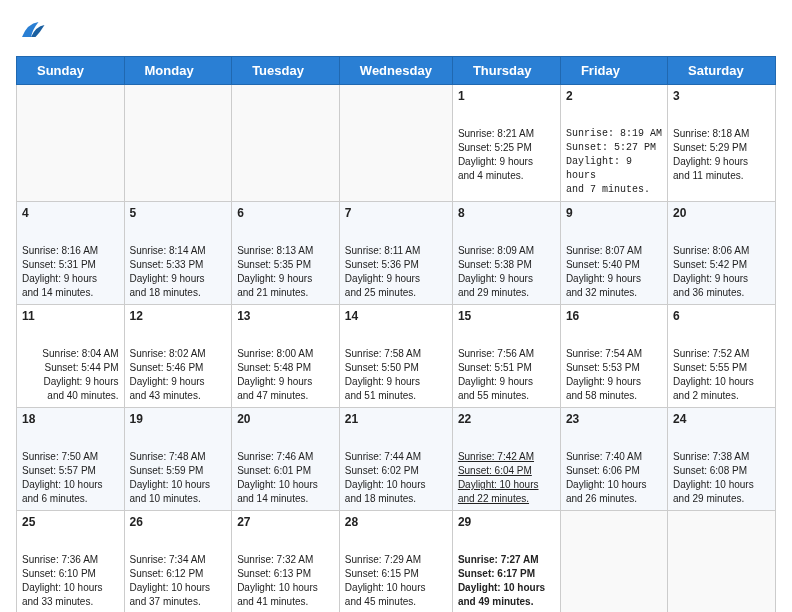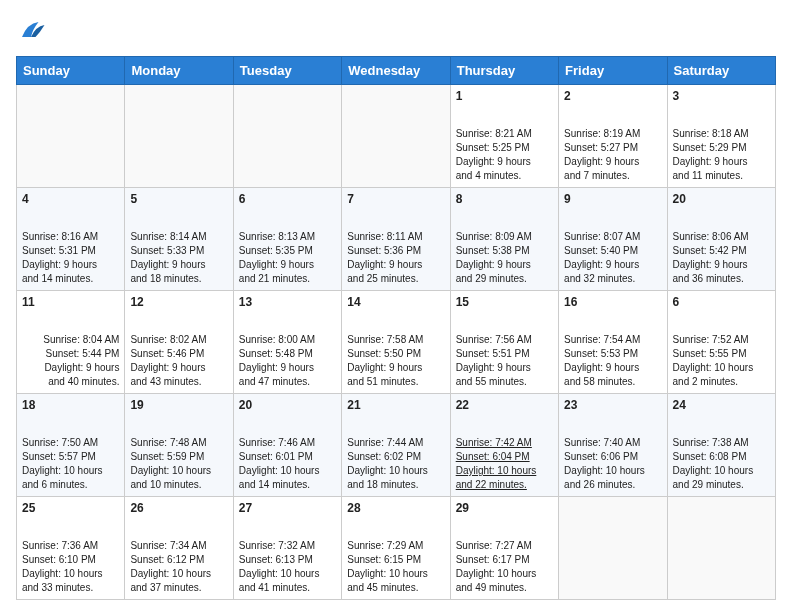--- a/index.html
+++ b/index.html
@@ -42,21 +42,21 @@
     .calendar-table {
       width: 100%;
       border-collapse: collapse;
       border: 1px solid #ccc;
     }
     .calendar-table th {
       background-color: #2a7fd4;
       color: white;
       font-size: 13px;
       font-weight: bold;
-      padding: 6px 6px;
+      padding: 6px 20px;
       text-align: left;
       border: 1px solid #2068b0;
     }
     .calendar-table td {
       vertical-align: top;
       border: 1px solid #ccc;
       padding: 4px 5px;
       width: calc(100% / 7);
       min-height: 80px;
       background: #fff;
@@ -125,21 +125,21 @@
         <td class="empty-cell"></td>
         <td>
           <span class="day-number">1</span>
           <div class="day-info" style="white-space: pre-line;">Sunrise: 8:21 AM
 Sunset: 5:25 PM
 Daylight: 9 hours
 and 4 minutes.</div>
         </td>
         <td>
           <span class="day-number">2</span>
-          <div class="day-info" style="white-space: pre-line;">Sunrise: 8:19 AM
+          <div class="day-info" style="white-space: pre-line; font-family: Liberation Mono, monospace;">Sunrise: 8:19 AM
 Sunset: 5:27 PM
 Daylight: 9 hours
 and 7 minutes.</div>
         </td>
         <td>
           <span class="day-number">3</span>
           <div class="day-info" style="white-space: pre-line;">Sunrise: 8:18 AM
 Sunset: 5:29 PM
 Daylight: 9 hours
 and 11 minutes.</div>
@@ -322,21 +322,21 @@
         </td>
         <td>
           <span class="day-number">28</span>
           <div class="day-info" style="white-space: pre-line;">Sunrise: 7:29 AM
 Sunset: 6:15 PM
 Daylight: 10 hours
 and 45 minutes.</div>
         </td>
         <td>
           <span class="day-number">29</span>
-          <div class="day-info" style="white-space: pre-line;">Sunrise: 7:27 AM
+          <div class="day-info" style="white-space: pre-line; font-weight: bold;">Sunrise: 7:27 AM
 Sunset: 6:17 PM
 Daylight: 10 hours
 and 49 minutes.</div>
         </td>
         <td class="empty-cell"></td>
         <td class="empty-cell"></td>
       </tr>
     </tbody>
 </table>
 

